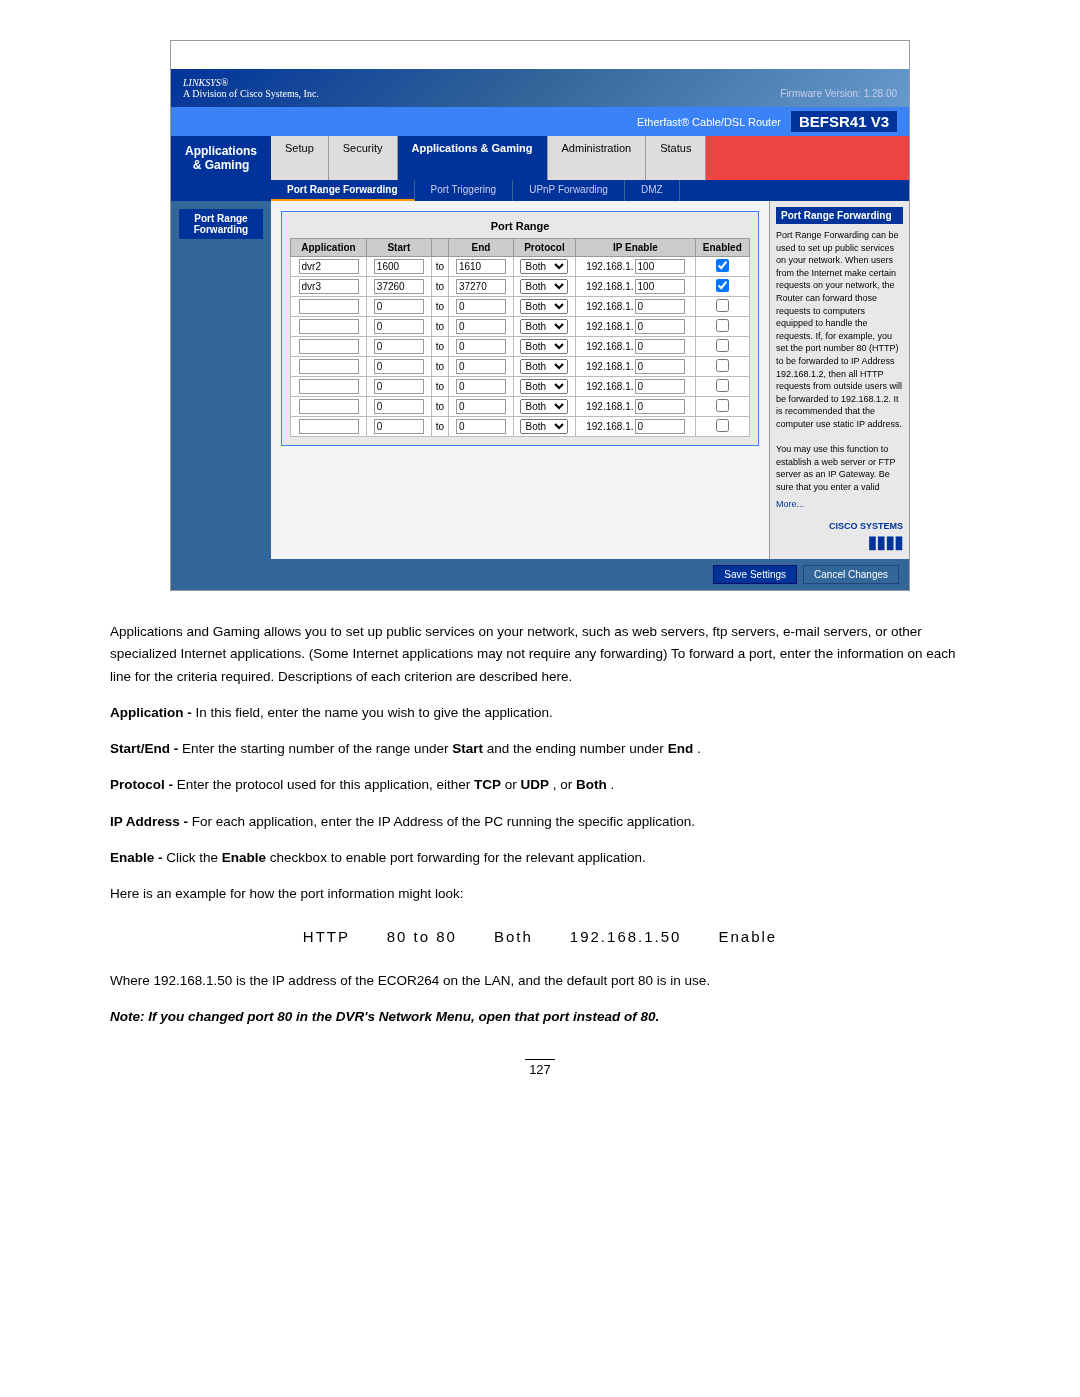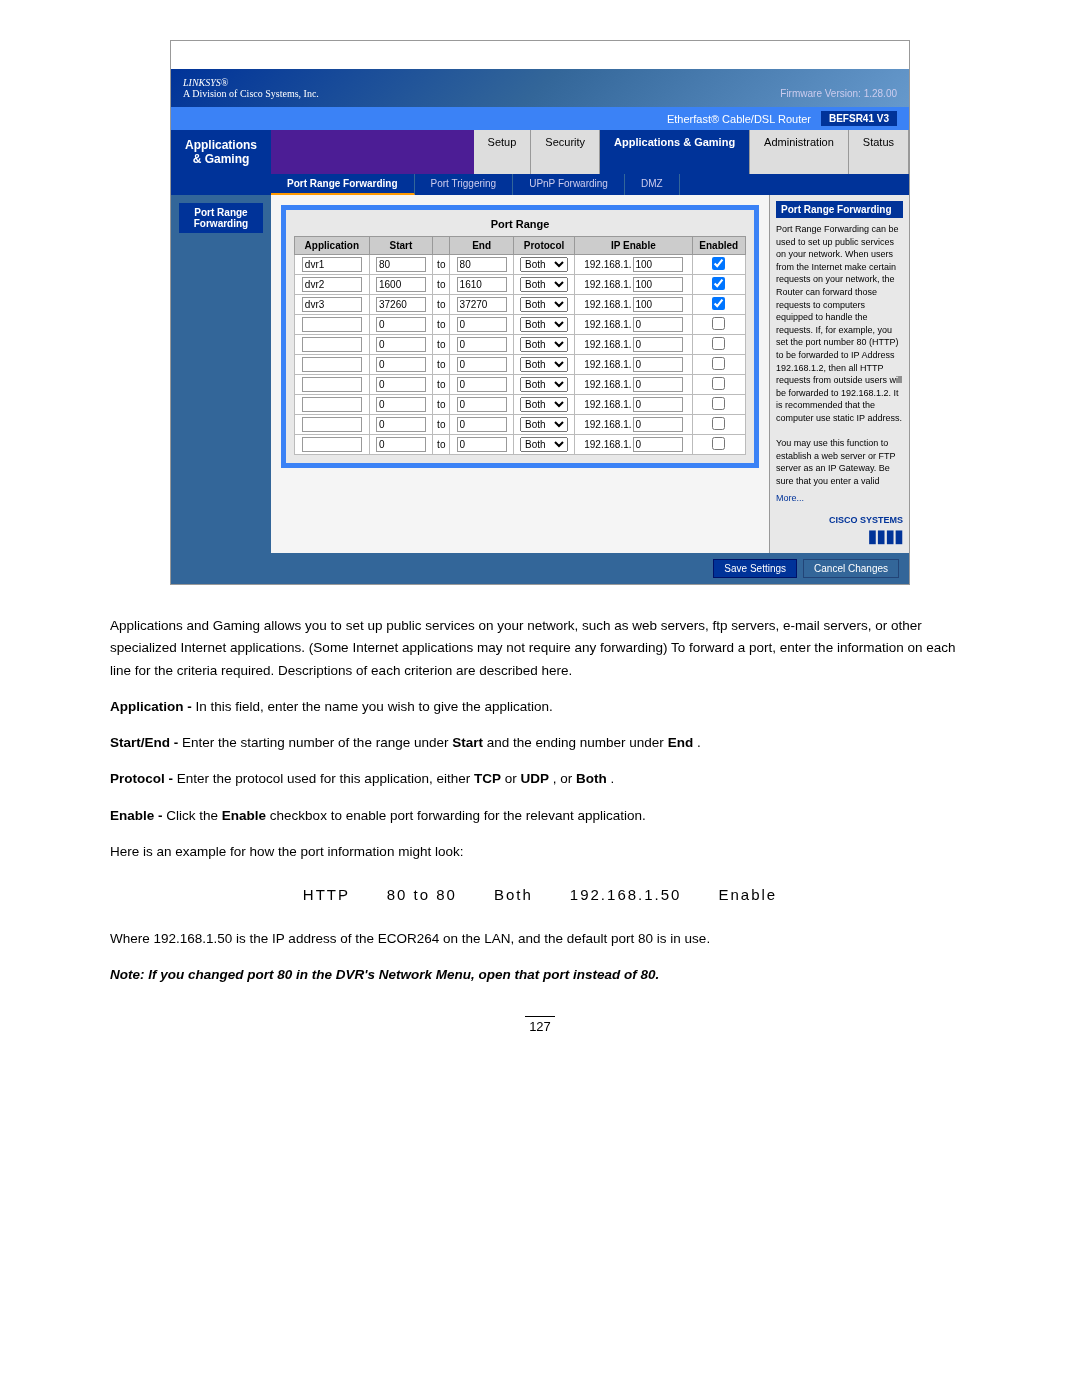--- a/index.html
+++ b/index.html
@@ -50,21 +50,21 @@
     
     .product-bar {
       background: #3b82f6;
       padding: 4px 12px;
       display: flex;
       justify-content: flex-end;
       align-items: center;
     }
     .product-name {
       color: #fff;
-      font-size: 10px;
+      font-size: 15px;
       font-weight: bold;
       background: #003399;
       padding: 2px 8px;
     }
 
     
     .nav-area {
       display: flex;
       background: #e8e8e8;
     }
@@ -76,22 +76,21 @@
       padding: 8px 12px;
       width: 100px;
       text-align: center;
       display: flex;
       align-items: center;
       justify-content: center;
     }
     .nav-tabs {
       display: flex;
       flex: 1;
-      background: #4c1d95;
-      justify-content: flex-end;
+      background: #ef4444;
     }
     .nav-tab {
       padding: 6px 14px;
       font-size: 11px;
       color: #000;
       cursor: pointer;
       border-right: 1px solid #999;
       background: #ddd;
     }
     .nav-tab.active {
@@ -143,21 +142,21 @@
     
     .center-content {
       flex: 1;
       padding: 10px;
       background: #f5f5f5;
     }
 
     
     .port-table-container {
       background: #e8e8e8;
-      border: 5px solid #3b82f6;
+      border: 1px solid #3b82f6;
       padding: 8px;
     }
     .port-table-title {
       text-align: center;
       font-size: 11px;
       font-weight: bold;
       margin-bottom: 6px;
     }
     .port-table {
       width: 100%;
@@ -351,34 +350,20 @@
               <th>Application</th>
               <th>Start</th>
               <th></th>
               <th>End</th>
               <th>Protocol</th>
               <th>IP Enable</th>
               <th>Enabled</th>
             </tr>
           </thead>
           <tbody id="port-table-body">
-          <tr>
-                <td><input type="text" class="app-input" value="dvr1" style=""></td>
-                <td><input type="text" value="80" style=""></td>
-                <td>to</td>
-                <td><input type="text" value="80" style=""></td>
-                <td><select><option value="Both">Both</option><option value="TCP">TCP</option><option value="UDP">UDP</option></select></td>
-                <td>
-                  <div class="ip-cell">
-                    <span>192.168.1.</span>
-                    <input type="text" value="100" style="">
-                  </div>
-                </td>
-                <td><input type="checkbox" checked="" style=""></td>
-              </tr>
               <tr>
                 <td><input type="text" class="app-input" value="dvr2" style=""></td>
                 <td><input type="text" value="1600" style=""></td>
                 <td>to</td>
                 <td><input type="text" value="1610" style=""></td>
                 <td><select><option value="Both">Both</option><option value="TCP">TCP</option><option value="UDP">UDP</option></select></td>
                 <td>
                   <div class="ip-cell">
                     <span>192.168.1.</span>
                     <input type="text" value="100" style="">
@@ -548,20 +533,24 @@
     <span class="bold-label">Protocol -</span>
     <span>Enter the protocol used for this application, either </span>
     <strong>TCP</strong>
     <span> or </span>
     <strong>UDP</strong>
     <span>, or </span>
     <strong>Both</strong>
     <span>.</span>
   </p>
 
+  <p>
+    <span class="bold-label">IP Address -</span>
+    <span>For each application, enter the IP Address of the PC running the specific application.</span>
+  </p>
 
   <p>
     <span class="bold-label">Enable -</span>
     <span>Click the </span>
     <strong>Enable</strong>
     <span> checkbox to enable port forwarding for the relevant application.</span>
   </p>
 
 
   <p>Here is an example for how the port information might look:</p>

